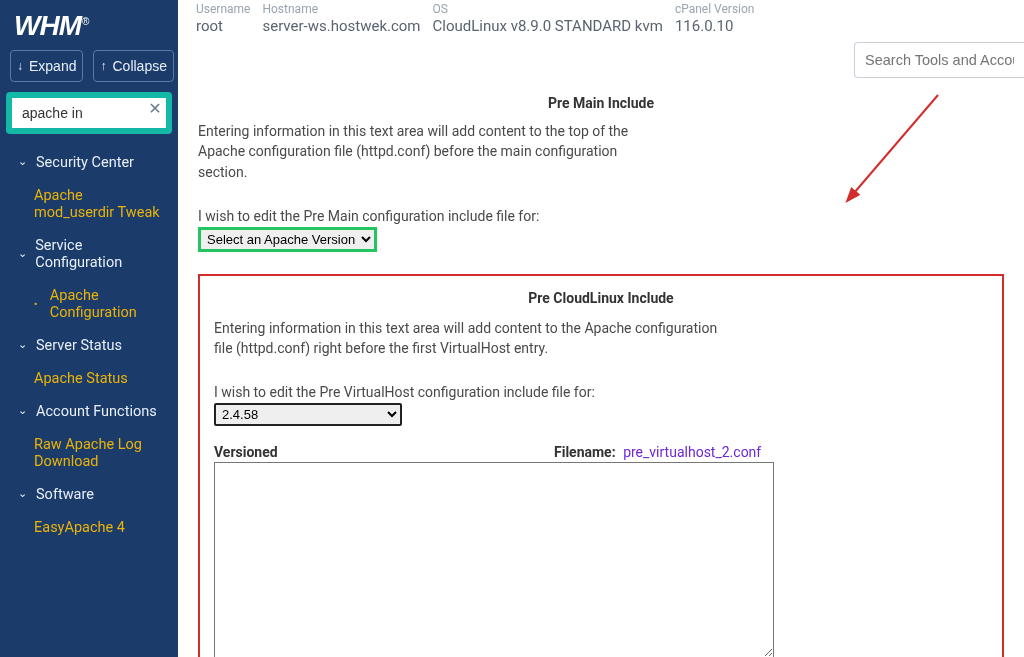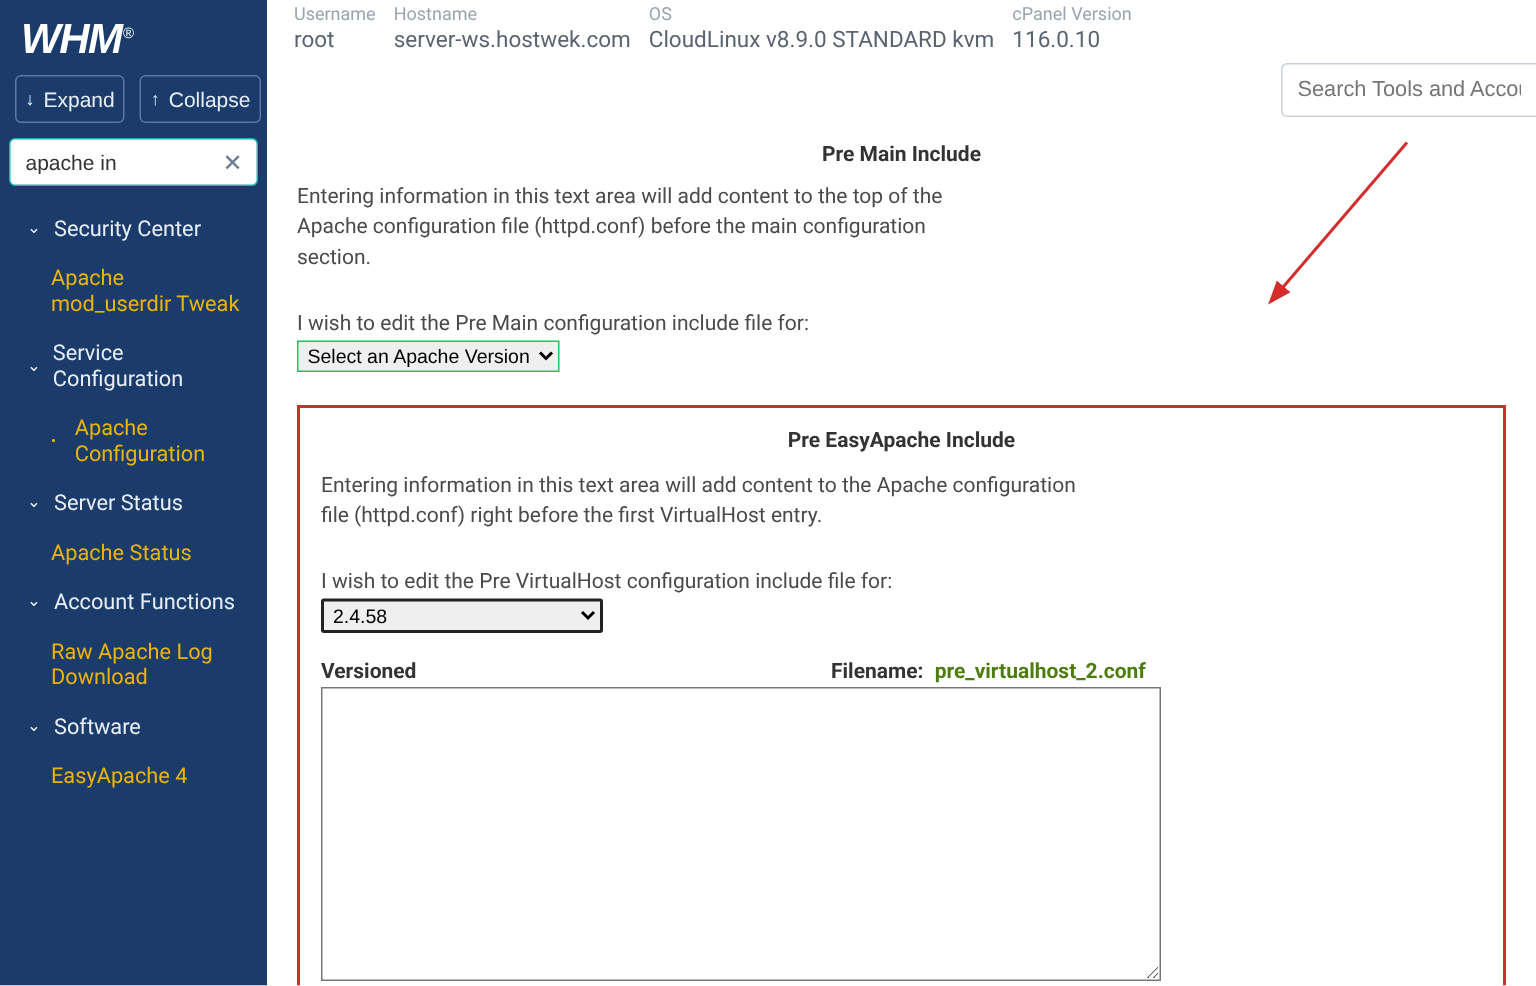--- a/index.html
+++ b/index.html
@@ -10,21 +10,21 @@
   .sidebar { width: 178px; background: #1b3c6b; color: #e8eef7; display: flex; flex-direction: column; position: relative; }
   .logo-row { padding: 10px 14px 8px 14px; }
   .logo-text { font-family: Arial, sans-serif; font-weight: 700; font-style: italic; font-size: 28px; letter-spacing: -1px; color: #fff; }
   .logo-text .reg { font-size: 10px; vertical-align: super; font-style: normal; font-weight: 400; margin-left: 1px; }
 
   .btn-row { display: flex; gap: 10px; padding: 0 10px 10px 10px; }
   .side-btn { flex: 1; background: transparent; color: #e8eef7; border: 1px solid #5a7aa5; border-radius: 4px; padding: 7px 6px; font-size: 14px; cursor: pointer; display: flex; align-items: center; justify-content: center; gap: 6px; }
   .arrow { font-size: 12px; line-height: 1; }
 
   .search-wrap { position: relative; padding: 0 6px 8px 6px; }
-  .filter-input { width: 100%; padding: 7px 28px 7px 10px; border-radius: 4px; border: 1px solid #14b8a6; background: #fff; color: #333; font-size: 14px; outline: none; }
+  .filter-input { width: 100%; padding: 7px 28px 7px 10px; border-radius: 4px; border: 6px solid #14b8a6; background: #fff; color: #333; font-size: 14px; outline: none; }
   .clear-x { position: absolute; right: 14px; top: 7px; width: 18px; height: 18px; color: #6b7d93; font-size: 16px; cursor: pointer; display: flex; align-items: center; justify-content: center; }
 
   .nav { overflow-y: auto; flex: 1; padding-top: 4px; }
   .nav-item { display: flex; align-items: center; padding: 8px 14px 8px 18px; color: #e8eef7; font-size: 14.5px; cursor: pointer; }
   .nav-item.group { font-weight: 400; }
   .nav-item.child { padding-left: 34px; color: #eab308; }
   .chev { display: inline-block; width: 12px; margin-right: 6px; font-size: 11px; transform: translateY(-1px); }
   .dot { display: inline-block; width: 12px; margin-right: 6px; font-size: 10px; }
 
   
@@ -37,30 +37,30 @@
   .search-tools input { width: 100%; padding: 9px 10px; border: 1px solid #c9d0d8; border-radius: 4px 0 0 4px; font-size: 14.5px; color: #555; outline: none; border-right: none; }
 
   .content { padding: 0 20px 20px 20px; position: relative; }
 
   .section-title { text-align: center; font-weight: 700; color: #333; font-size: 14px; }
   .section-title.premain { margin: 52px 0 10px 0; }
 
   .para { color: #4a4a4a; line-height: 1.45; font-size: 14px; margin-bottom: 6px; }
   .label-line { color: #4a4a4a; font-size: 14px; margin-top: 26px; }
 
-  select.apache-sel { margin-top: 3px; border: 1px solid #22c55e; background: #efefef; font-size: 13px; padding: 1px 2px; }
+  select.apache-sel { margin-top: 3px; border: 3px solid #22c55e; background: #efefef; font-size: 13px; padding: 1px 2px; }
   select.apache-sel.boxed { width: 188px; border: 2px solid #222; border-radius: 2px; }
 
   .boxed-section { border: 2px solid #d42b2b; padding: 14px 14px 18px 14px; margin-top: 22px; }
   .boxed-section .section-title { margin: 0 0 12px 0; }
 
   .vers-row { display: flex; margin-top: 18px; font-size: 14px; color: #333; }
   .vers-row .vlabel { font-weight: 700; width: 340px; }
   .vers-row .flabel { font-weight: 700; }
-  .vers-row .fname { font-weight: 700; color: #4d7c0f; margin-left: 4px; }
+  .vers-row .fname { font-weight: 400; color: #6d28d9; margin-left: 4px; }
 
   textarea.big { width: 560px; height: 196px; margin-top: 2px; border: 1px solid #777; resize: both; padding: 4px; font-family: monospace; font-size: 13px; }
 
   
   .annotation-arrow { position: absolute; pointer-events: none; }
 </style>
 </head>
 <body>
 
 <aside class="sidebar">
@@ -163,21 +163,21 @@
     
     <div class="section-title premain">Pre Main Include</div>
     <p class="para" style="max-width:470px;">Entering information in this text area will add content to the top of the Apache configuration file (httpd.conf) before the main configuration section.</p>
     <div class="label-line">I wish to edit the Pre Main configuration include file for:</div>
     <select class="apache-sel">
       <option>Select an Apache Version</option>
     </select>
 
     
     <div class="boxed-section">
-      <div class="section-title">Pre EasyApache Include</div>
+      <div class="section-title">Pre CloudLinux Include</div>
       <p class="para" style="max-width:520px;">Entering information in this text area will add content to the Apache configuration file (httpd.conf) right before the first VirtualHost entry.</p>
       <div class="label-line">I wish to edit the Pre VirtualHost configuration include file for:</div>
       <select class="apache-sel boxed">
         <option>2.4.58</option>
       </select>
 
       <div class="vers-row">
         <span class="vlabel">Versioned</span>
         <span>
           <span class="flabel">Filename:</span>

